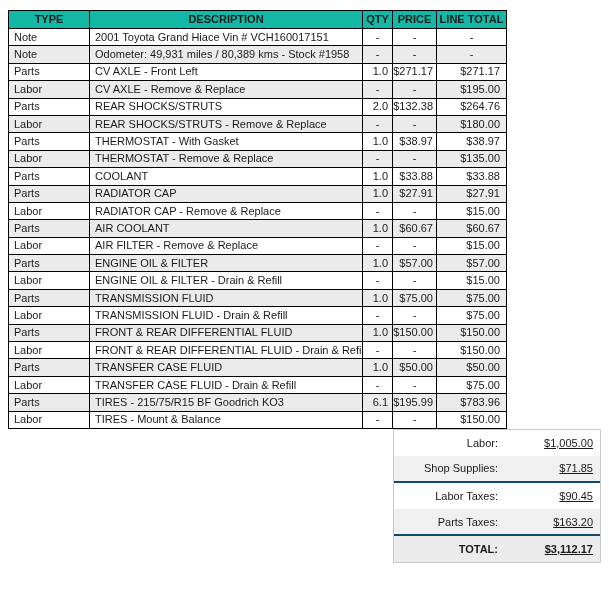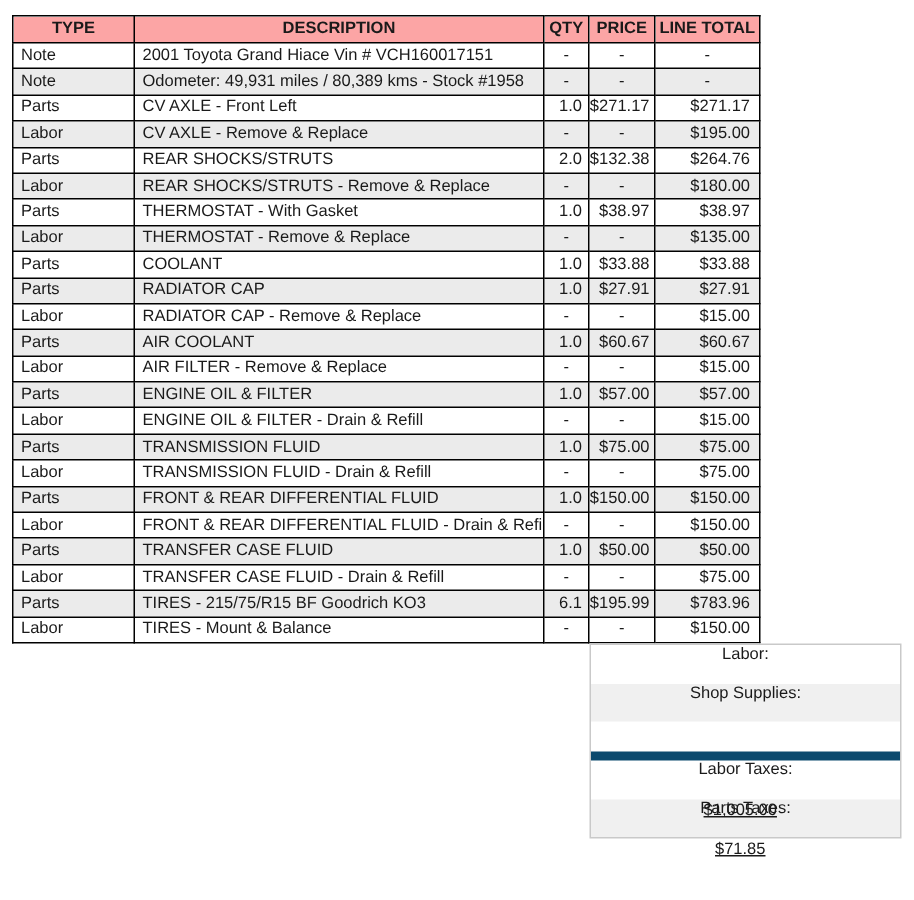--- a/index.html
+++ b/index.html
@@ -12,36 +12,36 @@
   .invoice-table{
     position:absolute;left:8px;top:10px;width:498px;
     border-collapse:collapse;table-layout:fixed;font-size:11px;
   }
   .invoice-table th,.invoice-table td{
     border:1px solid #000000;overflow:hidden;white-space:nowrap;
     padding:0;line-height:1;
   }
   .invoice-table thead tr{height:18px;}
   .invoice-table tbody tr{height:17.4px;}
-  .invoice-table th{font-weight:bold;text-align:center;background:#fca5a5;}
+  .invoice-table th{font-weight:bold;text-align:center;background:#14b8a6;}
   .invoice-table tbody tr:nth-child(even) td{background:#ebebeb;}
   td.col-type,td.col-description{text-align:left;padding:0 5px;}
   td.num{text-align:right;}
   td.col-qty.num{padding-right:4px;margin-left:40px;}
   td.col-price.num{padding-right:3px;}
   td.col-line_total.num{padding-right:6px;}
   td.dash{text-align:center;}
   
   .summary{
     position:absolute;left:393px;top:429px;width:206px;
     border:1px solid #c9c9c9;font-size:11px;background:#ffffff;
   }
-  .summary-row{display:flex;align-items:center;height:25.6px;flex-direction:column;}
+  .summary-row{display:flex;align-items:center;height:25.6px;}
   .summary-row:nth-child(even){background:#f0f0f0;}
-  .summary-row.sep{border-top:6px solid #0c4a6e;margin-top:20px;}
+  .summary-row.sep{border-top:2px solid #0c4a6e;}
   .summary-row.total{background:#ececec;font-weight:bold;}
   .s-label{flex:0 0 104px;text-align:right;}
   .s-value{flex:1;text-align:right;padding-right:7px;text-decoration:underline;}
 </style>
 </head>
 <body>
 
 <div class="page">
 
   <table class="invoice-table">
@@ -236,15 +236,19 @@
         <div class="s-value">$71.85</div>
       </div>
       <div class="summary-row sep">
         <div class="s-label">Labor Taxes:</div>
         <div class="s-value">$90.45</div>
       </div>
       <div class="summary-row">
         <div class="s-label">Parts Taxes:</div>
         <div class="s-value">$163.20</div>
       </div>
+      <div class="summary-row sep total">
+        <div class="s-label">TOTAL:</div>
+        <div class="s-value">$3,112.17</div>
+      </div>
     </div>
 
 </div>
 
 </body></html>

